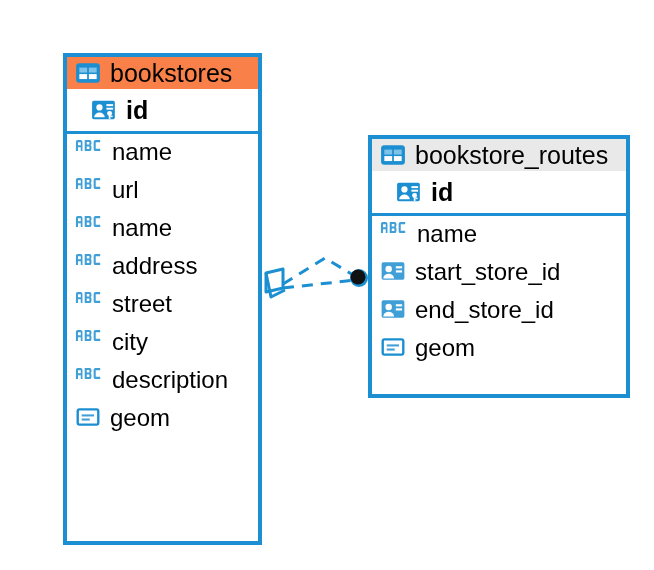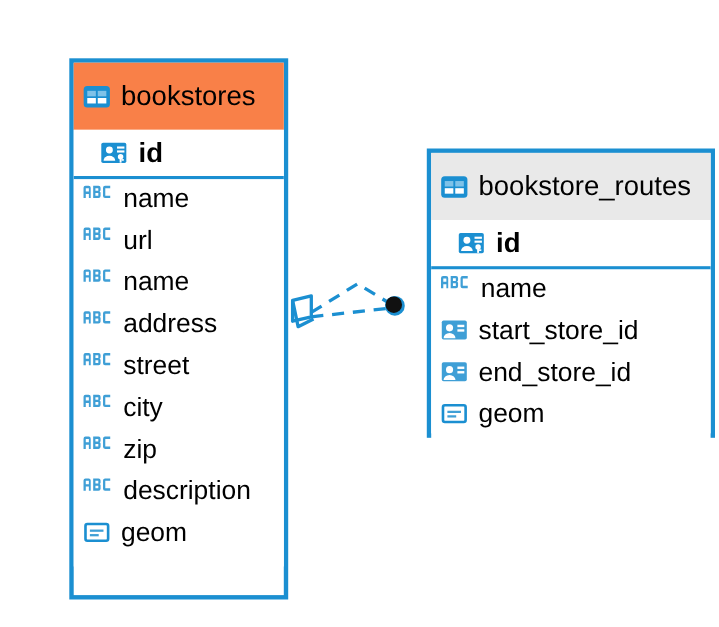--- a/index.html
+++ b/index.html
@@ -30,21 +30,21 @@
     background: #ffffff;
     z-index: 3;
   }
 
   .entity-header {
     box-sizing: border-box;
     display: flex;
     align-items: center;
     gap: 9px;
     padding: 0 8px;
-    height: 61px;
+    height: 32px;
     font-size: 25px;
     color: #000000;
     white-space: nowrap;
   }
   .entity-header.selected { background: #f98048; }
   .entity-header.normal   { background: #e9e9e9; }
 
   .pk-row {
     box-sizing: border-box;
     display: flex;
@@ -191,28 +191,20 @@
       <div class="field-row">
         <svg class="ficon abc" viewBox="0 0 30 14">
           <path d="M1 13 V3 a2 2 0 0 1 2-2 h3 a2 2 0 0 1 2 2 V13 H6.2 V9 H3.2 V13 Z M3.2 6.6 H6.2 V3.4 H3.2 Z" fill="#3f9fd6"></path>
           <path d="M10.4 13 V1 h5.2 a2 2 0 0 1 2 2 v2.2 a1.4 1.4 0 0 1 -1 1.3 a1.4 1.4 0 0 1 1 1.3 V11 a2 2 0 0 1 -2 2 Z M12.6 5.9 h2.8 V3.3 h-2.8 Z M12.6 10.7 h2.8 V8.1 h-2.8 Z" fill="#3f9fd6"></path>
           <path d="M20 3 a2 2 0 0 1 2-2 h5 v2.4 h-4.8 v7.2 H27 V13 h-5 a2 2 0 0 1 -2 -2 Z" fill="#3f9fd6"></path>
         </svg>
         <span>city</span>
       </div>
 
 
-      <div class="field-row">
-        <svg class="ficon abc" viewBox="0 0 30 14">
-          <path d="M1 13 V3 a2 2 0 0 1 2-2 h3 a2 2 0 0 1 2 2 V13 H6.2 V9 H3.2 V13 Z M3.2 6.6 H6.2 V3.4 H3.2 Z" fill="#3f9fd6"></path>
-          <path d="M10.4 13 V1 h5.2 a2 2 0 0 1 2 2 v2.2 a1.4 1.4 0 0 1 -1 1.3 a1.4 1.4 0 0 1 1 1.3 V11 a2 2 0 0 1 -2 2 Z M12.6 5.9 h2.8 V3.3 h-2.8 Z M12.6 10.7 h2.8 V8.1 h-2.8 Z" fill="#3f9fd6"></path>
-          <path d="M20 3 a2 2 0 0 1 2-2 h5 v2.4 h-4.8 v7.2 H27 V13 h-5 a2 2 0 0 1 -2 -2 Z" fill="#3f9fd6"></path>
-        </svg>
-        <span>zip</span>
-      </div>
 
       <div class="field-row">
         <svg class="ficon abc" viewBox="0 0 30 14">
           <path d="M1 13 V3 a2 2 0 0 1 2-2 h3 a2 2 0 0 1 2 2 V13 H6.2 V9 H3.2 V13 Z M3.2 6.6 H6.2 V3.4 H3.2 Z" fill="#3f9fd6"></path>
           <path d="M10.4 13 V1 h5.2 a2 2 0 0 1 2 2 v2.2 a1.4 1.4 0 0 1 -1 1.3 a1.4 1.4 0 0 1 1 1.3 V11 a2 2 0 0 1 -2 2 Z M12.6 5.9 h2.8 V3.3 h-2.8 Z M12.6 10.7 h2.8 V8.1 h-2.8 Z" fill="#3f9fd6"></path>
           <path d="M20 3 a2 2 0 0 1 2-2 h5 v2.4 h-4.8 v7.2 H27 V13 h-5 a2 2 0 0 1 -2 -2 Z" fill="#3f9fd6"></path>
         </svg>
         <span>description</span>
       </div>
 
@@ -221,21 +213,21 @@
           <rect x="2.5" y="5" width="19" height="14" rx="1.6" fill="#ffffff" stroke="#1b8fd1" stroke-width="2.2"></rect>
           <rect x="6.2" y="9.6" width="11.4" height="1.9" fill="#3f9fd6"></rect>
           <rect x="6.2" y="13.4" width="7.4" height="1.9" fill="#3f9fd6"></rect>
         </svg>
         <span>geom</span>
       </div>
 
     </div>
   </div>
 
-  <div class="entity" style="left:368px; top:135px; width:262px; height:263px;margin-left:20px;">
+  <div class="entity" style="left:368px; top:135px; width:262px; height:263px;">
 
     <div class="entity-header normal">
       <svg class="ficon" viewBox="0 0 24 24">
         <rect x="1" y="3" width="22" height="18" rx="3" fill="#1b8fd1"></rect>
         <rect x="4" y="7" width="7.2" height="4.6" fill="#7fc2e8"></rect>
         <rect x="12.8" y="7" width="7.2" height="4.6" fill="#7fc2e8"></rect>
         <rect x="4" y="13" width="7.2" height="4.6" fill="#ffffff"></rect>
         <rect x="12.8" y="13" width="7.2" height="4.6" fill="#ffffff"></rect>
       </svg>
       <span>bookstore_routes</span>

